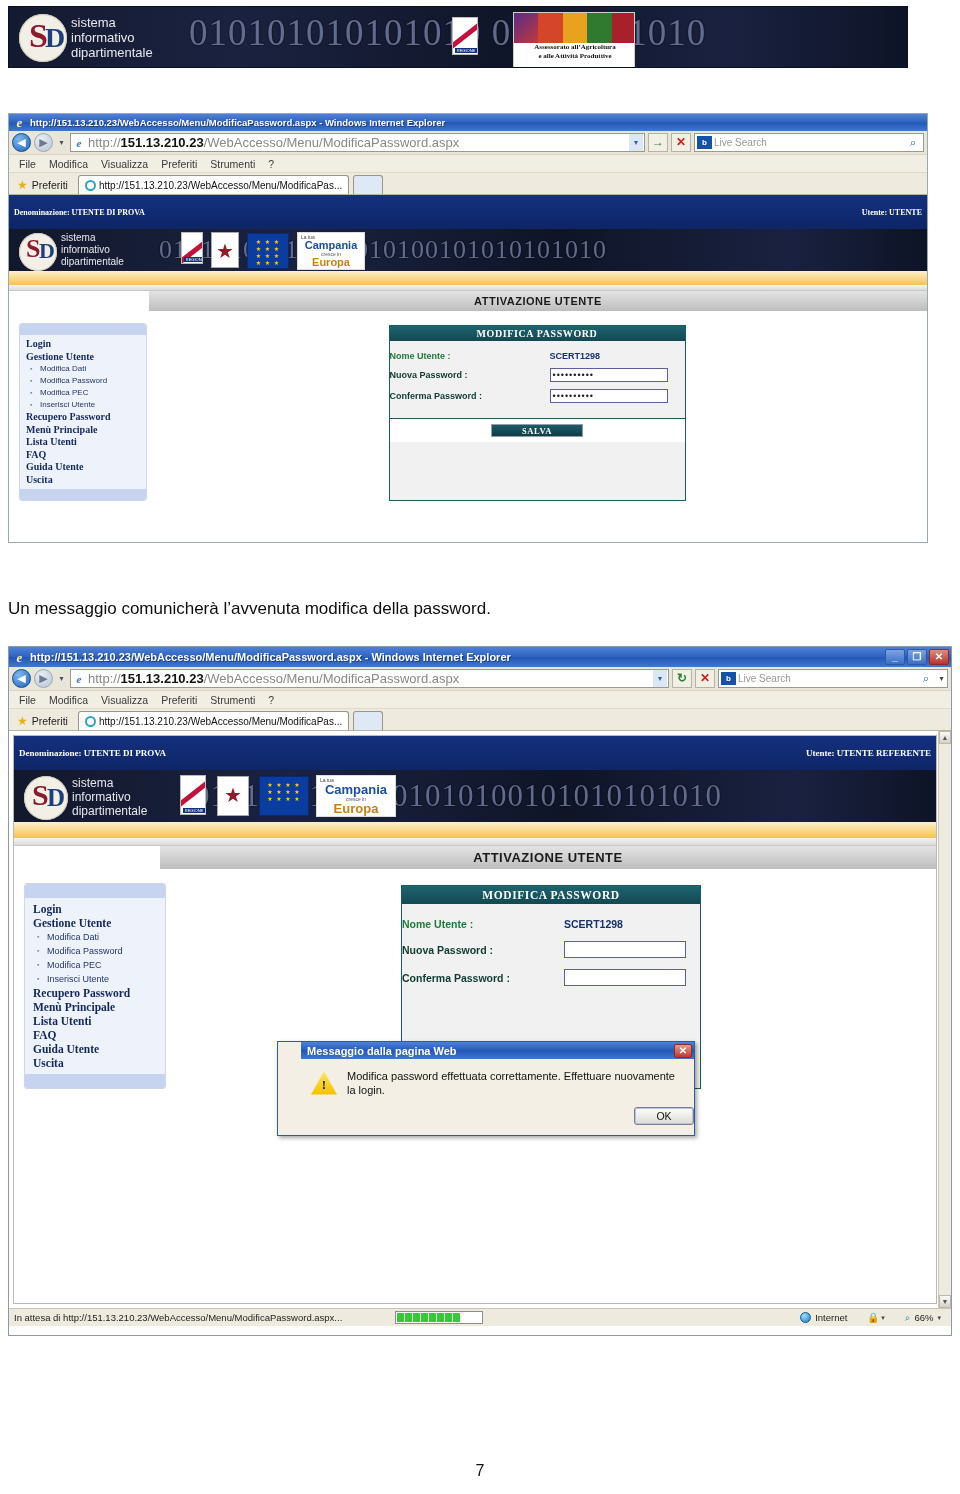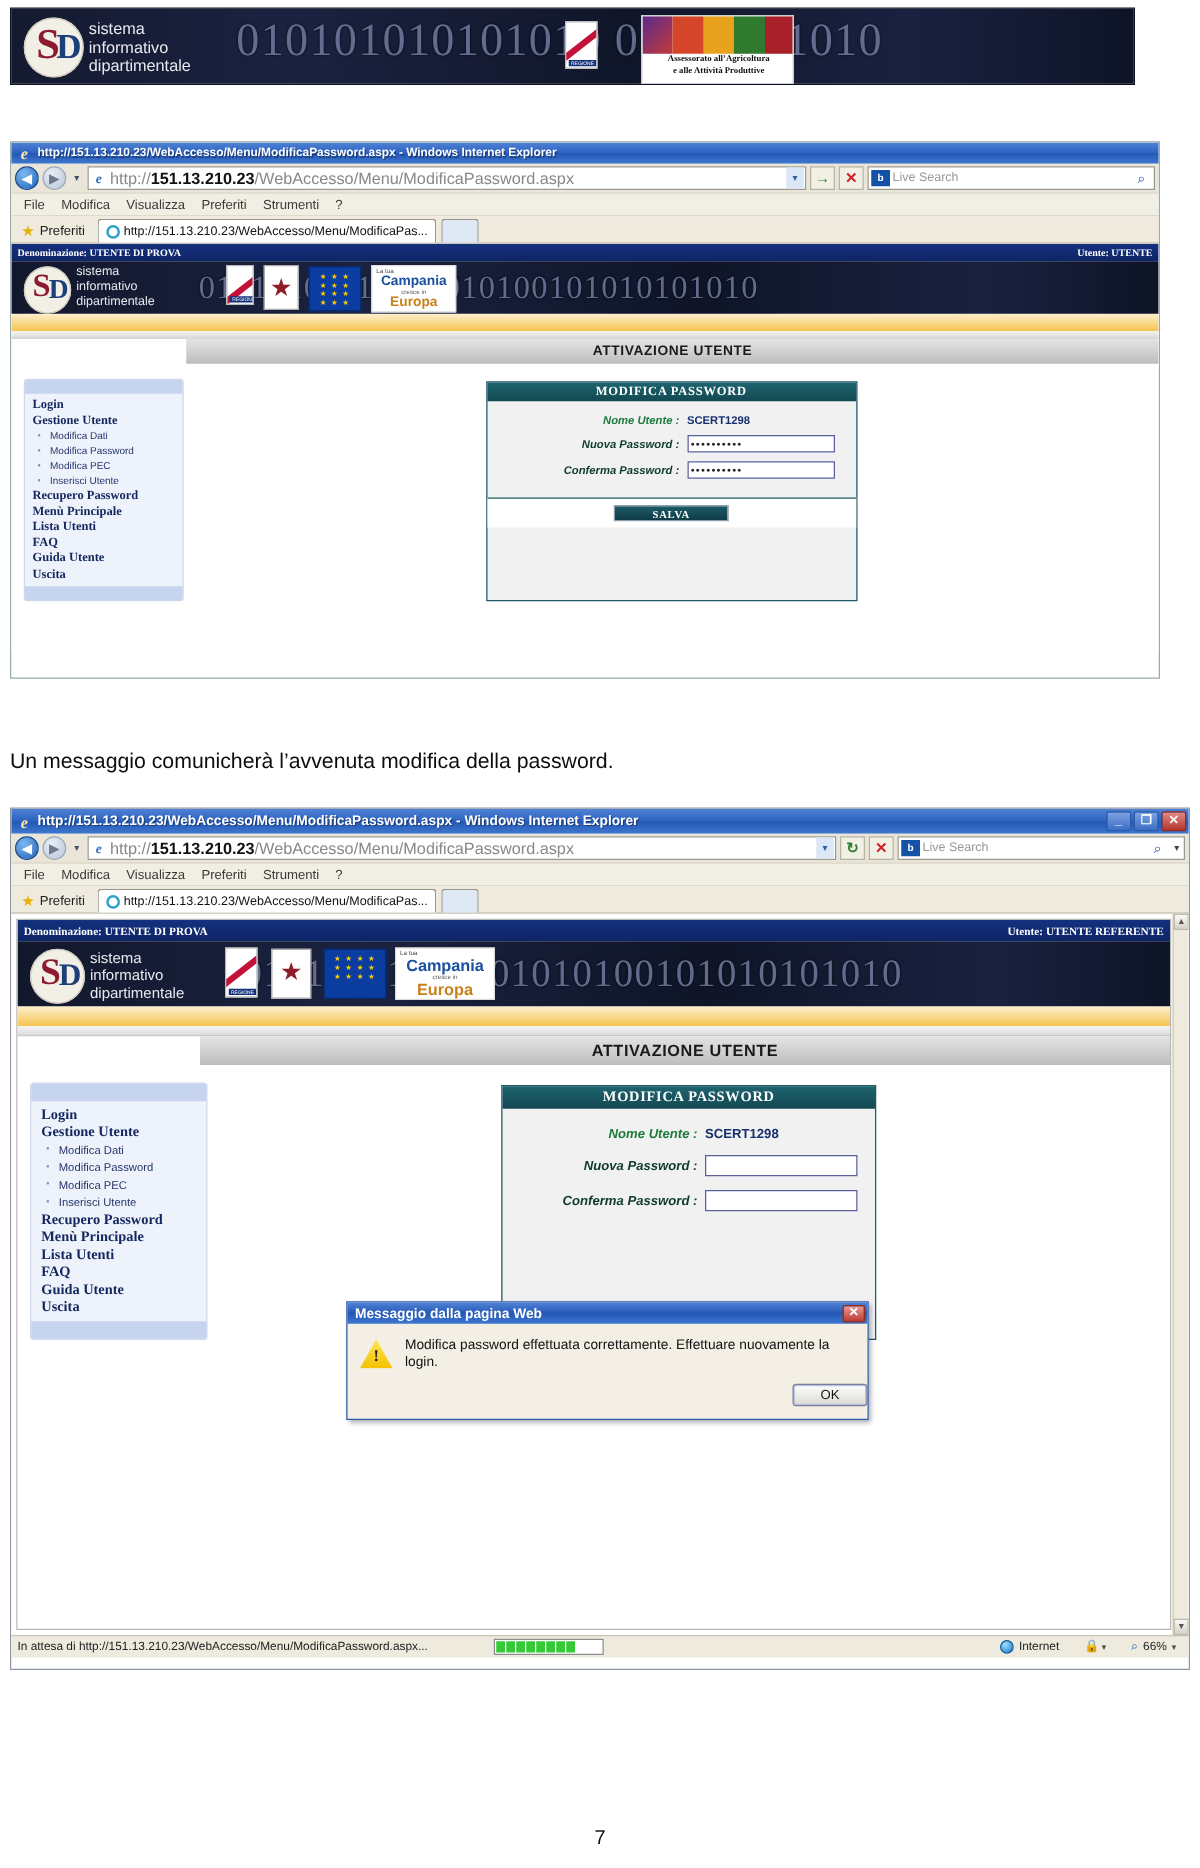--- a/index.html
+++ b/index.html
@@ -153,21 +153,21 @@
     border-radius:3px 3px 0 0; display:flex; align-items:center; gap:3px;
     padding:0 6px; font-size:10px; color:#111; max-width:330px; white-space:nowrap; overflow:hidden; }
   .tab-ico { width:11px; height:11px; border-radius:50%; border:2px solid #2fa3c7; flex:0 0 auto; }
   .ie-tab.blank { width:30px; background:#dfe9f5; }
 
   
   .app-area { background:#fff; position:relative; overflow:hidden; }
   .app-topbar {
     height:14px; background:linear-gradient(180deg,#14317f,#0e2566);
     color:#fff; font-size:8px; font-weight:bold; font-family:"Liberation Serif", serif;
-    display:flex; align-items:center; justify-content:space-between; padding:0 5px;
+    display:flex; align-items:center; justify-content:space-between; padding:17px 5px;
   }
   .app-banner { height:42px; position:relative; overflow:hidden;
     background: linear-gradient(90deg,#12182c 0%,#1a2240 30%,#0f1527 60%,#1a2140 85%,#0d1426 100%); }
   .app-banner .binrow { top:0; left:150px; font-size:26px; line-height:42px; height:42px; }
   .app-gold { height:14px; background:linear-gradient(180deg,#fdf0cf,#f5c34e); }
   .app-sep { height:6px; background:linear-gradient(180deg,#f3f3f3,#dcdcdc); border-bottom:1px solid #c8c8c8; }
   .app-pagetitle {
     margin-left:140px; height:20px; background:linear-gradient(180deg,#e4e4e4,#bdbdbd);
     display:flex; align-items:center; justify-content:center;
     font-size:11px; font-weight:bold; color:#1a1a1a; letter-spacing:.5px;
@@ -185,22 +185,22 @@
     color:#25356b; line-height:12px; padding-left:14px; position:relative; white-space:nowrap; }
   .menu-sub::before { content:"\25AA"; position:absolute; left:4px; top:0; color:#7f8db8; font-size:7px; }
 
   .form-wrap { flex:1 1 auto; display:flex; justify-content:center; padding-top:14px; }
   .pw-panel { width:297px; border:1px solid #1d5a63; background:#f1f1f1; }
   .pw-head { height:15px; background:linear-gradient(180deg,#1e6470,#134851);
     color:#fff; font-family:"Liberation Serif", serif; font-size:10px; font-weight:bold;
     display:flex; align-items:center; justify-content:center; letter-spacing:.6px; }
   .pw-body { padding:10px 10px 8px 0; }
   .pw-row { display:flex; align-items:center; margin-bottom:7px; }
-  .pw-label { width:160px; text-align:right; padding-right:6px; font-size:9px;
-    font-weight:bold; color:#0e3a2f; white-space:nowrap;font-style:italic; }
+  .pw-label { width:160px; text-align:left; padding-right:6px; font-size:9px;
+    font-weight:bold; color:#0e3a2f; white-space:nowrap; }
   .pw-label.green { color:#1f7a3d; }
   .pw-value { font-size:9px; font-weight:bold; color:#16306e; }
   .pw-input { width:118px; height:14px; border:1px solid #5b5f9c; background:#fff;
     font-size:9px; letter-spacing:1px; color:#222; line-height:13px; padding:0 2px;
     overflow:hidden; white-space:nowrap; }
   .pw-foot { border-top:1px solid #1d5a63; background:#fff; padding:5px 0;
     display:flex; justify-content:center; }
   .btn-salva { width:92px; height:13px; background:linear-gradient(180deg,#1d5c68,#0f3c46);
     color:#fff; font-size:8.5px; font-weight:bold; letter-spacing:.6px;
     display:flex; align-items:center; justify-content:center;
@@ -222,21 +222,21 @@
   .st-prog i { display:block; width:7px; height:9px; background:#35c935; }
   .st-zone { display:flex; align-items:center; gap:4px; padding:0 10px; }
   .globe { width:11px; height:11px; border-radius:50%;
     background:radial-gradient(circle at 35% 30%, #9fe0ff, #1577c4); border:1px solid #0d5d9c; }
   .lock-ico { width:10px; height:11px; color:#8a8a6a; font-size:10px; line-height:11px; }
   .zoom-ico { color:#2a6fbd; font-size:10px; }
   .caret-sm { font-size:7px; color:#444; }
 
   
   .dialog { position:absolute; border:1px solid #2c5aa8; background:#f3efe4;
-    box-shadow:2px 2px 4px rgba(0,0,0,.35); }
+    box-shadow:2px 2px 4px rgba(0,0,0,.35);padding-left:23px; }
   .dlg-title { height:17px; background:linear-gradient(180deg,#4f82d6 0%,#2458b6 52%,#3f78cf 100%);
     display:flex; align-items:center; justify-content:space-between; padding:0 2px 0 6px;
     color:#fff; font-size:11px; font-weight:bold; }
   .dlg-x { width:18px; height:14px; border:1px solid #8e2a22; border-radius:2px;
     background:linear-gradient(180deg,#e79a93,#bd3a30); color:#fff; font-size:10px;
     line-height:12px; text-align:center; font-weight:bold; }
   .dlg-body { display:flex; align-items:center; padding:10px 12px 6px 10px; gap:10px; }
   .warn-ico { width:26px; height:24px; flex:0 0 auto; position:relative; }
   .warn-ico .tri { position:absolute; inset:0;
     background:linear-gradient(180deg,#ffe55a,#f3c200);

